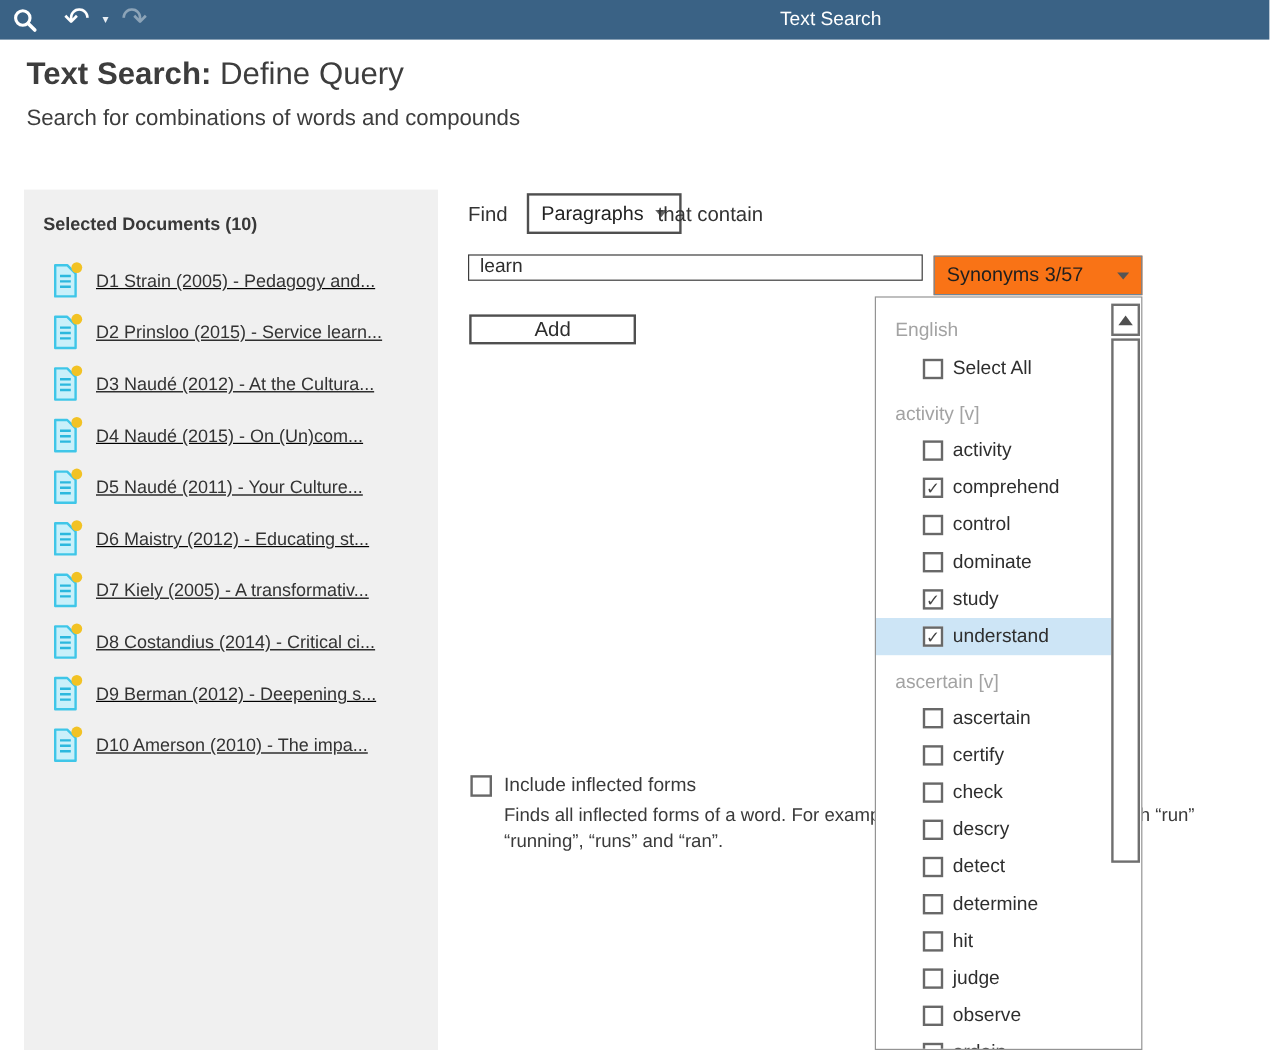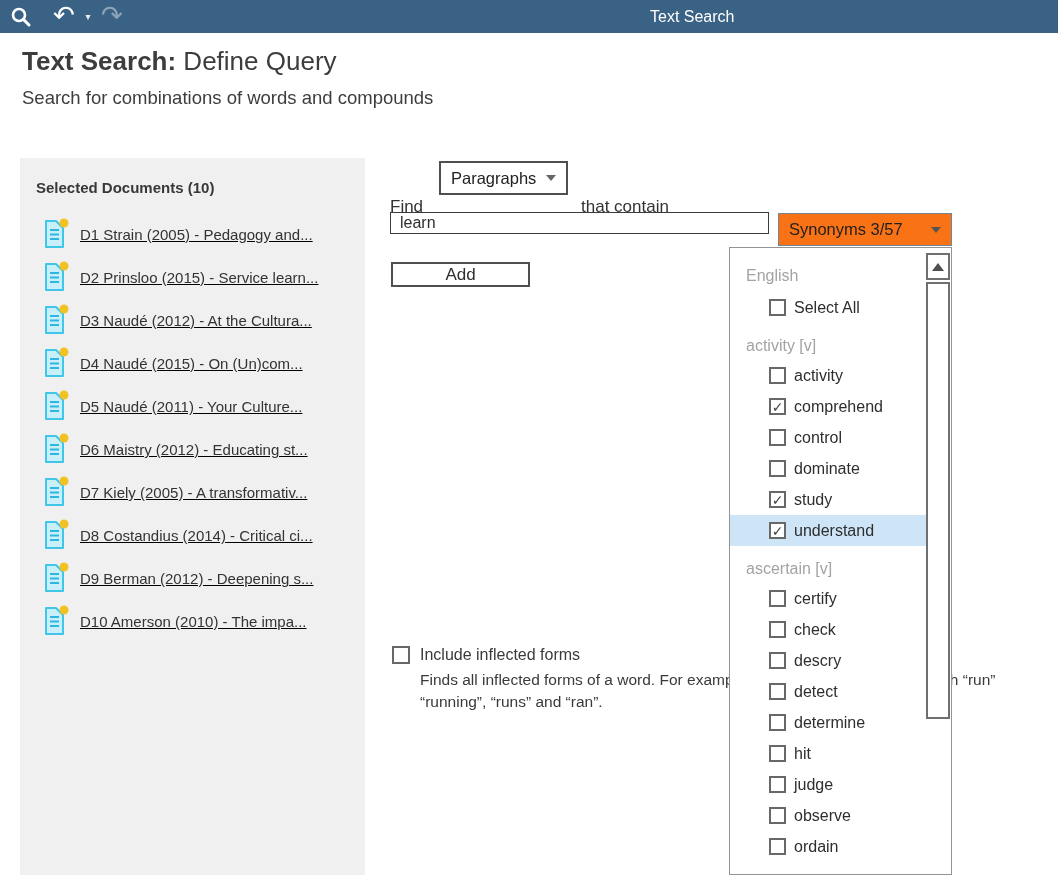--- a/index.html
+++ b/index.html
@@ -25,21 +25,21 @@
 
   
   .doc-panel { position:absolute; left:20px; top:158px; width:345px; height:717px; background:#f0f0f0; }
   .doc-heading { position:absolute; left:16px; top:21px; font-size:15px; font-weight:700; color:#383838; }
   .doc-list { position:absolute; left:0; top:55px; width:345px;text-decoration:underline; }
   .doc-row { height:43px; display:flex; align-items:center; padding-left:22px; }
   .doc-ico { width:29px; height:33px; position:relative; margin-right:9px; flex:0 0 auto; }
   .doc-label { font-size:15px; color:#333; white-space:nowrap; }
 
   
-  .lbl { position:absolute; font-size:17px; color:#333;margin-top:28px; }
+  .lbl { position:absolute; font-size:17px; color:#333; }
   .scope-select { position:absolute; left:439px; top:161px; width:129px; height:34px;
                   border:2px solid #4f4f4f; background:#fff; display:flex; align-items:center;
                   padding:0 10px; font-size:16.5px; color:#222; }
   .scope-select .caret { margin-left:auto; }
   .caret-down { width:0; height:0; border-left:5px solid transparent; border-right:5px solid transparent;
                 border-top:6px solid #666; }
   .term-input { position:absolute; left:390px; top:212px; width:379px; height:22px;
                 border:1px solid #3c3c3c; background:#fff; font-size:16px; color:#2e2e2e;
                 padding:0 9px; font-family:inherit; outline:none; }
   .syn-btn { position:absolute; left:778px; top:213px; width:174px; height:33px;
@@ -213,21 +213,21 @@
         <span class="doc-label">D10 Amerson (2010) - The impa...</span>
       </div>
     </div>
   </div>
 
   <span class="lbl" style="left:390px; top:169px;">Find</span>
   <div class="scope-select">
     <span>Paragraphs</span>
     <span class="caret caret-down"></span>
   </div>
-  <span class="lbl" style="left:581px; top:169px;">that contain</span>
+  <span class="lbl" style="left:548px; top:169px;">that contain</span>
 
   <input class="term-input" type="text" value="learn" style="">
 
   <div class="syn-btn">
     <span>Synonyms 3/57</span>
     <span class="caret-down"></span>
   </div>
 
   <button class="add-btn">Add</button>
 
@@ -273,20 +273,24 @@
         </div>
         <div class="dd-item highlight">
           <span class="cb checked">
               <span class="check-glyph">✓</span>
             </span>
           <span class="dd-item-label">understand</span>
         </div>
         <div class="dd-group">ascertain [v]</div>
         <div class="dd-item">
           <span class="cb"></span>
+          <span class="dd-item-label">ascertain</span>
+        </div>
+        <div class="dd-item">
+          <span class="cb"></span>
           <span class="dd-item-label">certify</span>
         </div>
         <div class="dd-item">
           <span class="cb"></span>
           <span class="dd-item-label">check</span>
         </div>
         <div class="dd-item">
           <span class="cb"></span>
           <span class="dd-item-label">descry</span>
         </div>

